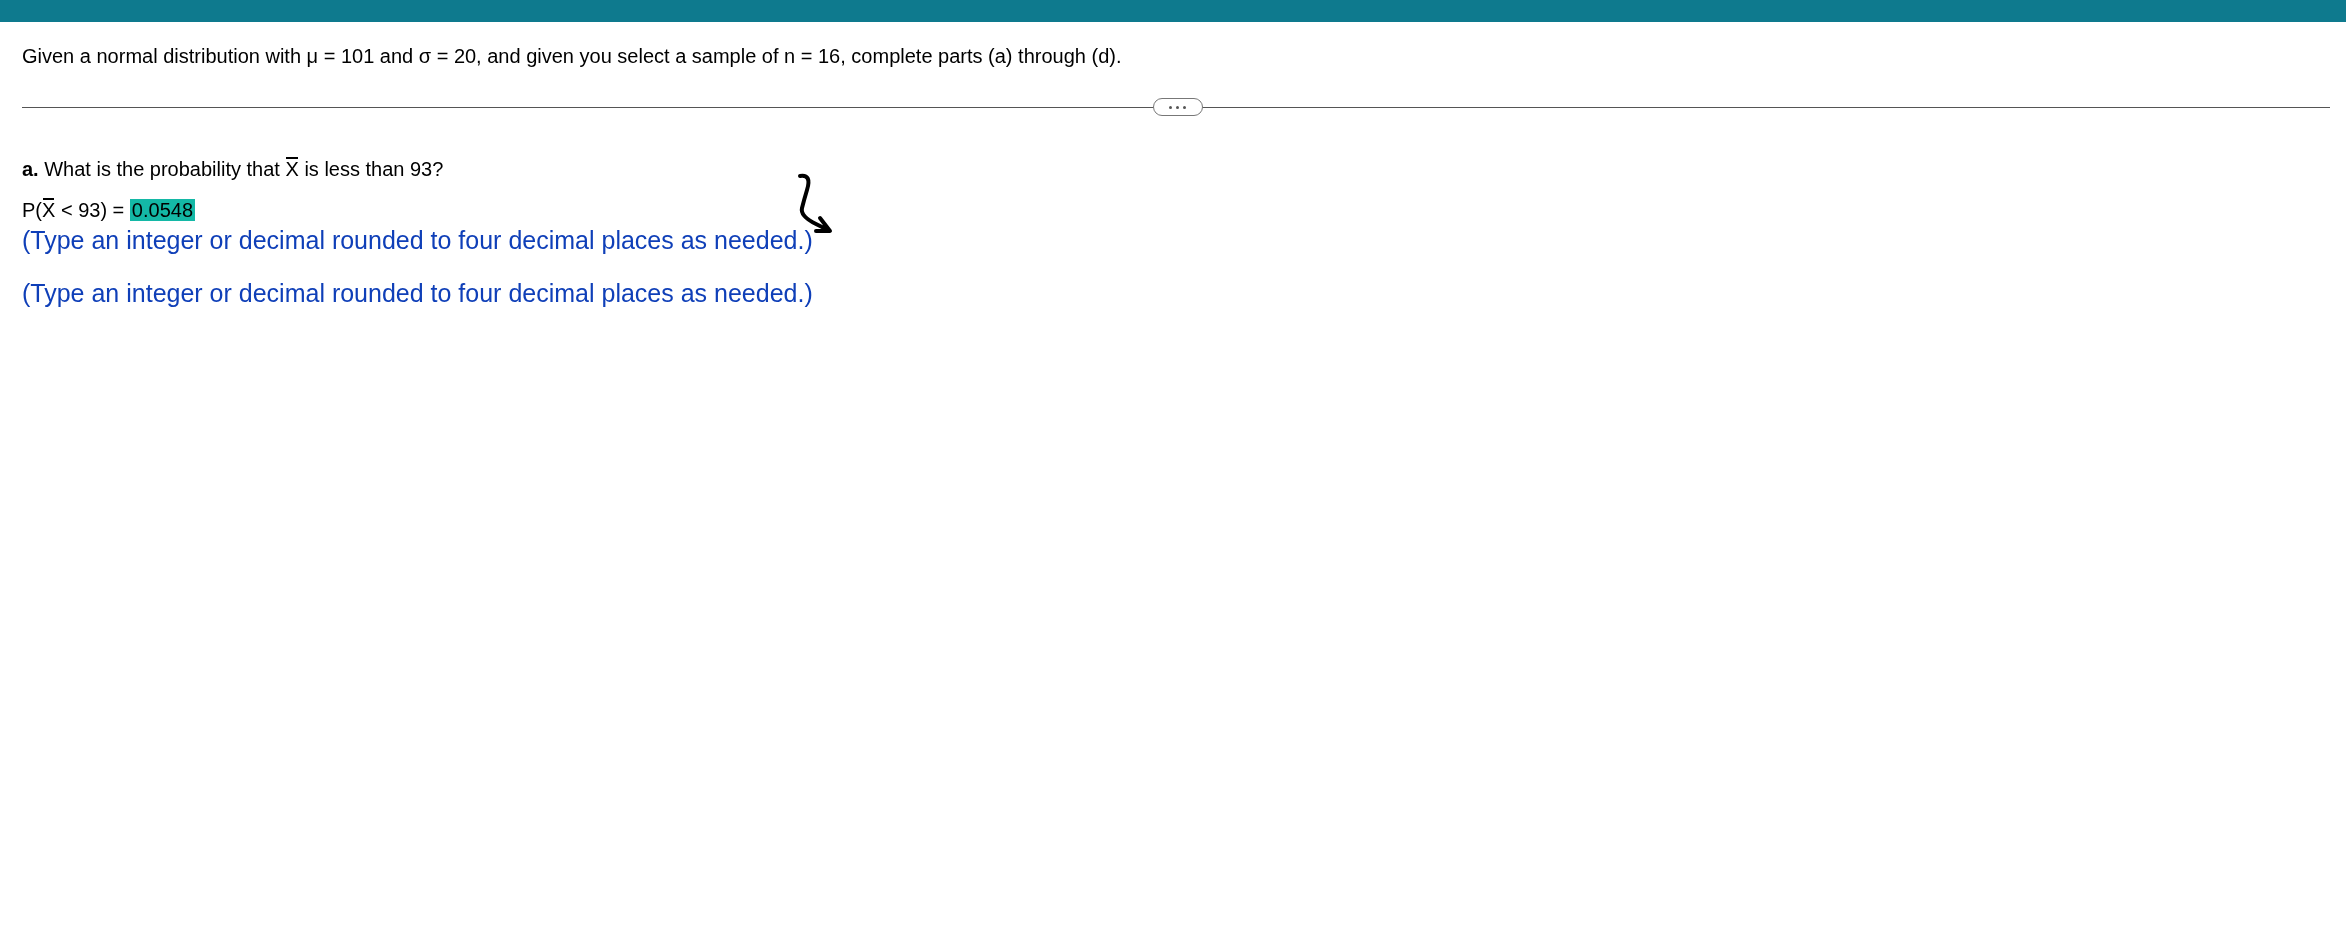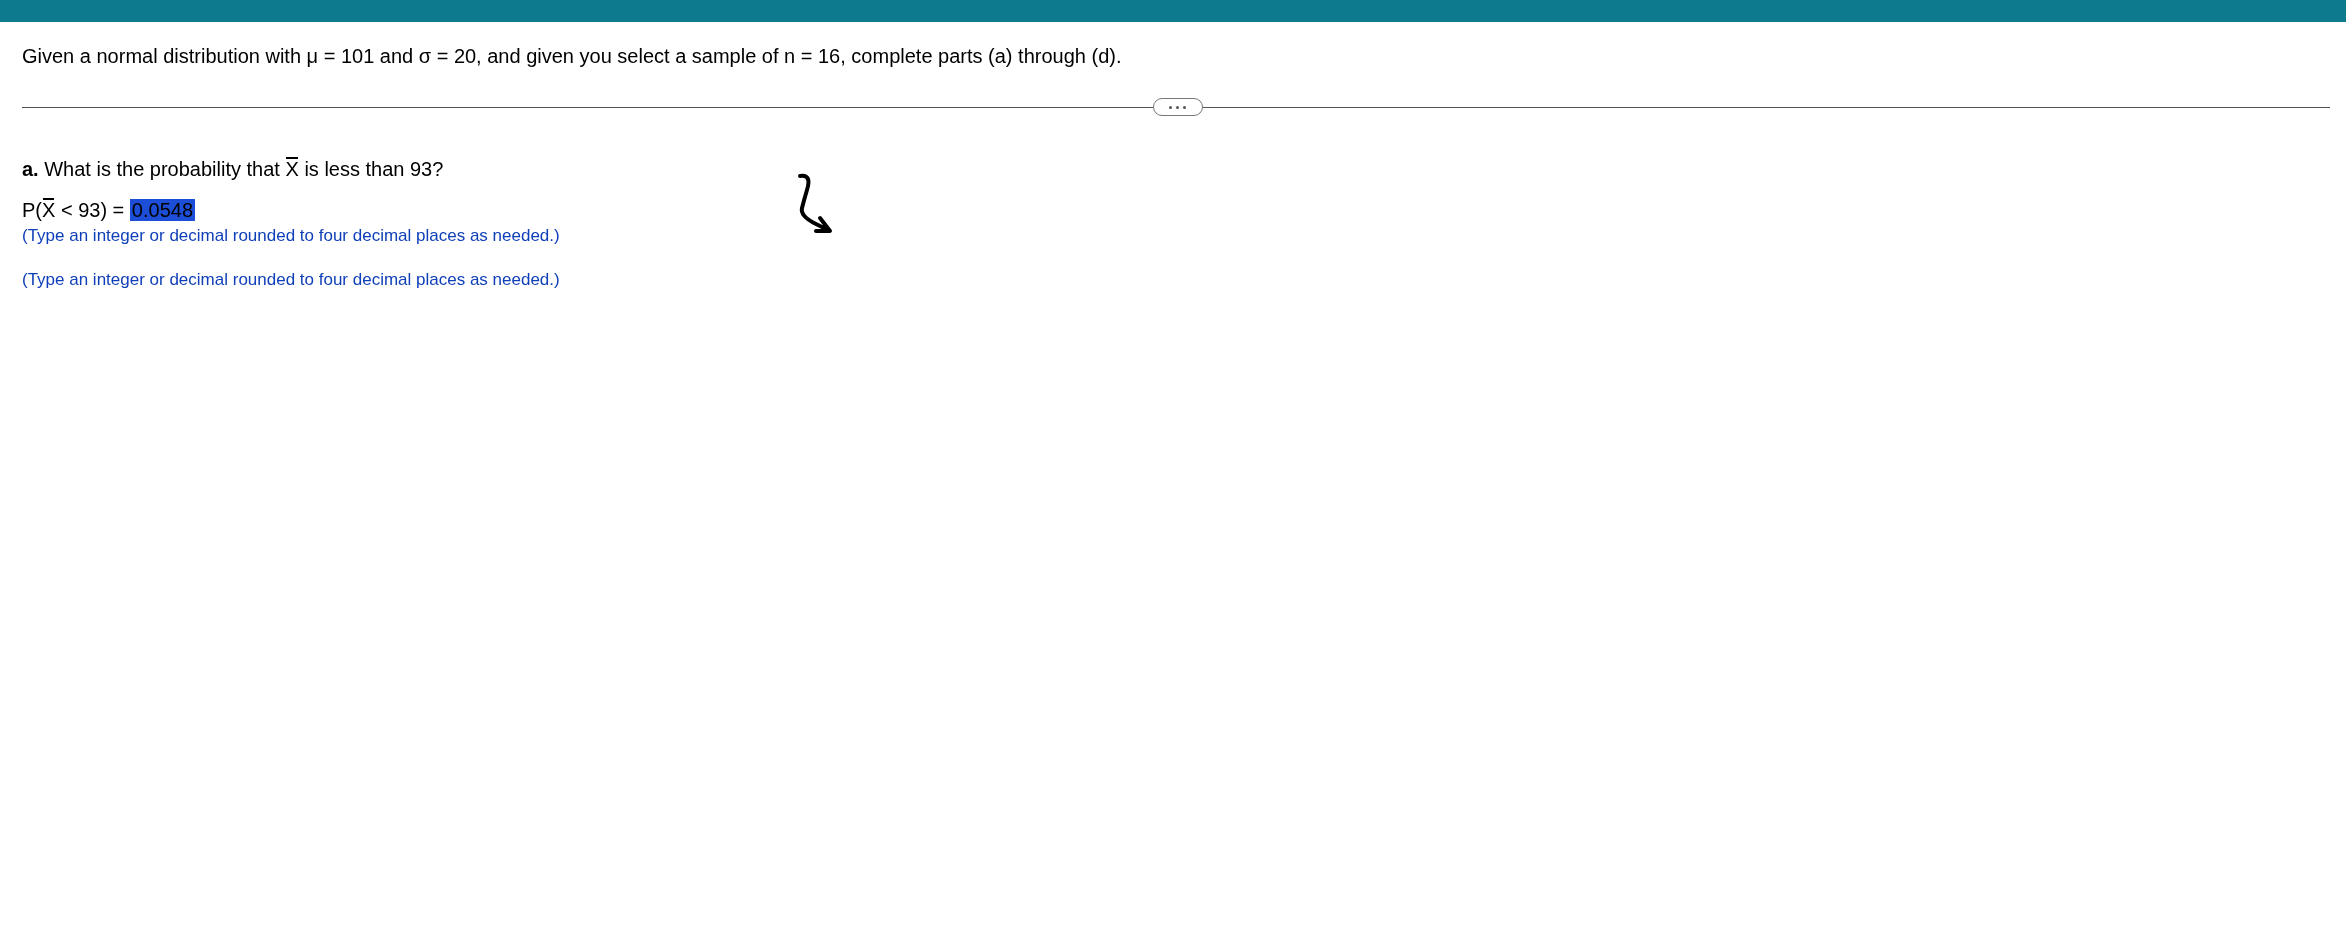--- a/index.html
+++ b/index.html
@@ -53,38 +53,38 @@
     .question-line {
       font-size: 20px;
       margin-bottom: 18px;
     }
     .answer-line {
       font-size: 20px;
       margin-bottom: 4px;
     }
     .hint {
       color: #0f3fb8;
-      font-size: 17px;
+      font-size: 25px;
       margin-bottom: 24px;
     }
     .xbar {
       position: relative;
       display: inline-block;
     }
     .xbar::before {
       content: "";
       position: absolute;
       top: -1px;
       left: 1px;
       right: 1px;
       height: 1.5px;
       background: currentColor;
     }
     .hl {
-      background: #1d4ed8;
+      background: #14b8a6;
       padding: 0 2px;
     }
     .input-box {
       display: inline-block;
       width: 26px;
       height: 22px;
       border: 1.5px solid #1a5acb;
       vertical-align: middle;
       margin-left: 2px;
     }

